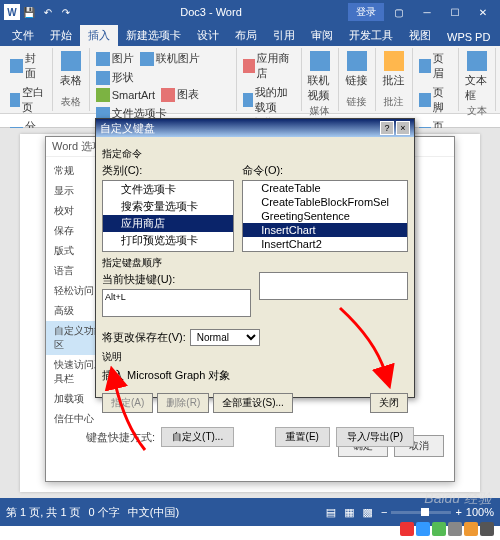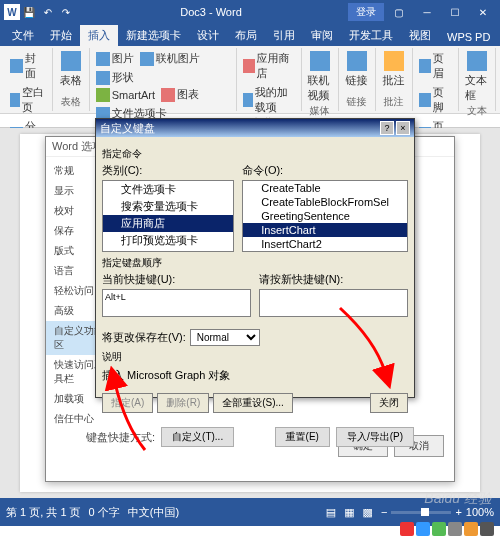--- a/index.html
+++ b/index.html
@@ -295,21 +295,20 @@
         </div>
       </div>
     </div>
     <div class="section-lbl">指定键盘顺序</div>
     <div class="kb-row">
       <div class="kb-col">
         <span class="kb-label">当前快捷键(U):</span>
         <div class="kb-input">Alt+L</div>
       </div>
       <div class="kb-col">
-        <span class="kb-label">请按新快捷键(N):</span>
         <div class="kb-input"></div>
       </div>
     </div>
     <div style="margin-top:12px;display:flex;align-items:center;gap:4px">
       <span>将更改保存在(V):</span>
       <select class="kb-select"><option>Normal</option></select>
     </div>
     <div class="section-lbl">说明</div>
     <div style="padding:2px 0">插入 Microsoft Graph 对象</div>
     <div class="kb-buttons">

